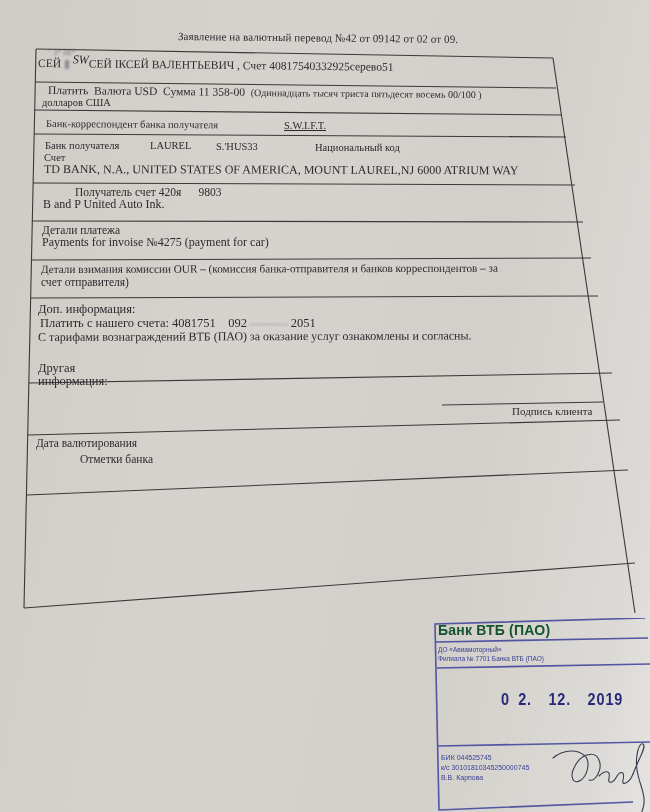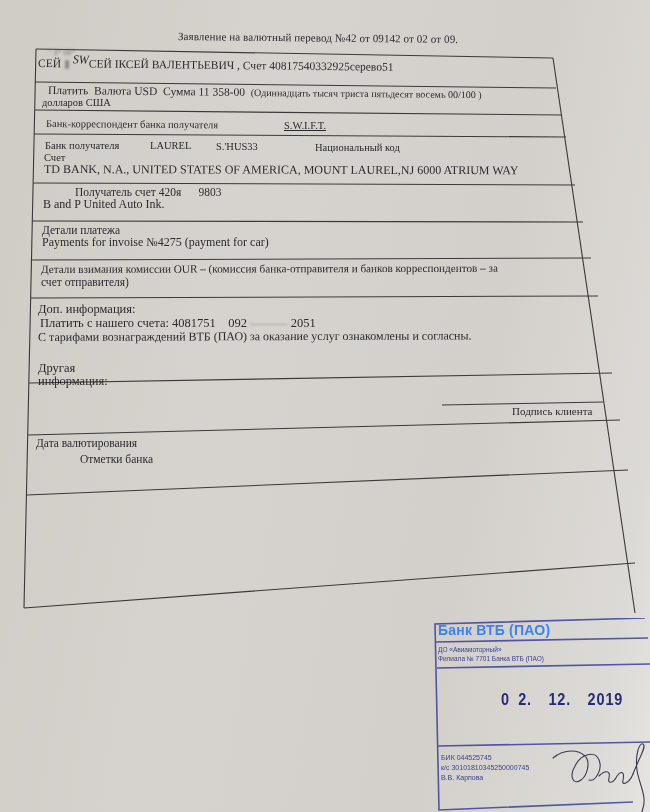--- a/index.html
+++ b/index.html
@@ -19,21 +19,21 @@
     svg.grid { position: absolute; left: 0; top: 0; width: 650px; height: 812px; }
     .t { position: absolute; white-space: nowrap; font-size: 11.5px; line-height: 13px; color: #2b2b2f; transform-origin: left center; }
     .t.sm { font-size: 10.5px; }
     .t.lg { font-size: 12.5px; }
     .t.faint { color: #6e6c70; font-size: 8px; }
     .blur { filter: blur(1.2px); color: #8a8890; }
 
     
     .stamp { position: absolute; left: 433px; top: 618px; width: 220px; height: 200px;
       font-family: "Liberation Sans", "DejaVu Sans", sans-serif; color: #2b2f8c; }
-    .stamp .bank { position: absolute; left: 5px; top: 4px; font-size: 14px; font-weight: bold; color: #3b82f6; letter-spacing: 0.2px; }
+    .stamp .bank { position: absolute; left: 5px; top: 4px; font-size: 14px; font-weight: bold; color: #14532d; letter-spacing: 0.2px; }
     .stamp .branch1 { position: absolute; left: 5px; top: 28px; font-size: 6.5px; color: #3a3f95; }
     .stamp .branch2 { position: absolute; left: 5px; top: 37px; font-size: 6.5px; color: #3a3f95; }
     .stamp .date { position: absolute; left: 68px; top: 72px; font-size: 17px; font-weight: bold; color: #262a78;
       letter-spacing: 1px; transform: scaleX(0.85); transform-origin: left center; word-spacing: 4px; }
     .stamp .bik { position: absolute; left: 8px; top: 136px; font-size: 7px; color: #3a3f95; }
     .stamp .ks { position: absolute; left: 8px; top: 146px; font-size: 7px; color: #3a3f95; }
     .stamp .name { position: absolute; left: 8px; top: 156px; font-size: 7px; color: #3a3f95; }
   </style>
 </head>
 <body>

